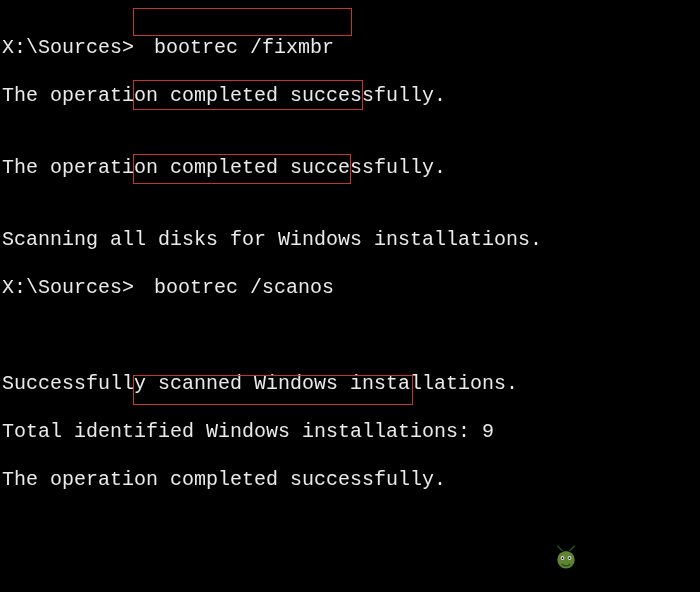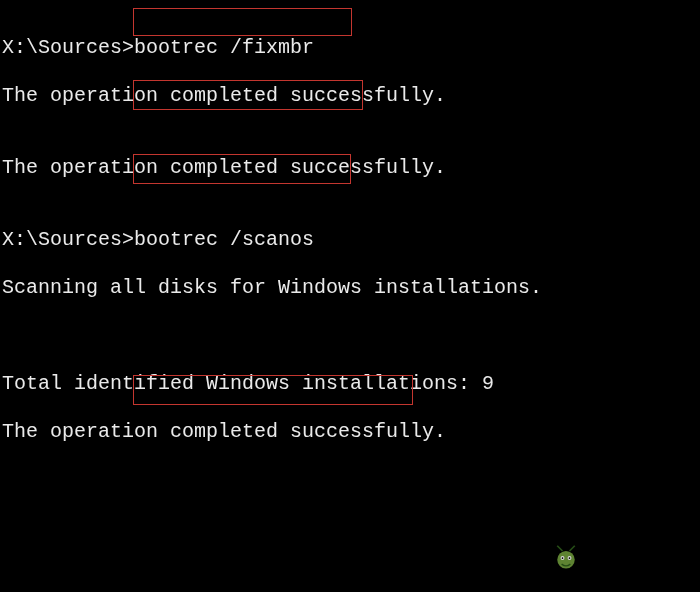--- a/index.html
+++ b/index.html
@@ -8,21 +8,21 @@
     background: #000;
     font-family: "Consolas", "Courier New", monospace;
     font-size: 20px;
     line-height: 24px;
     color: #eaeaea;
     padding: 12px 2px 2px 2px;
     position: relative;
   }
   .term { white-space: pre; }
   .line { display: block; }
-  .cmd { display: inline; position: relative; }
+  .cmd { display: inline; position: relative; margin-left: 20px; }
   .hl-box {
     position: absolute;
     border: 1px solid #c4362f;
     pointer-events: none;
   }
   .watermark {
     position: absolute;
     right: 120px;
     bottom: 20px;
     width: 28px;
@@ -33,24 +33,25 @@
 </style>
 </head>
 <body>
 
 <div class="term">
 <span class="line"><span>X:\Sources&gt;</span><span class="cmd">bootrec /fixmbr</span></span>
 <span class="line">The operation completed successfully.</span>
 <span class="line"></span>
 <span class="line">The operation completed successfully.</span>
 <span class="line"></span>
+<span class="line">Scanning all disks for Windows installations.</span>
 <span class="line"><span>X:\Sources&gt;</span><span class="cmd">bootrec /scanos</span></span>
-<span class="line">Scanning all disks for Windows installations.</span>
 <span class="line"></span>
 <span class="line"></span>
+<span class="line">Successfully scanned Windows installations.</span>
 <span class="line">Total identified Windows installations: 9</span>
 <span class="line">The operation completed successfully.</span>
 <span class="line"></span>
 
 
 <span class="line"></span>
 
 <span class="line"></span>
 
 

